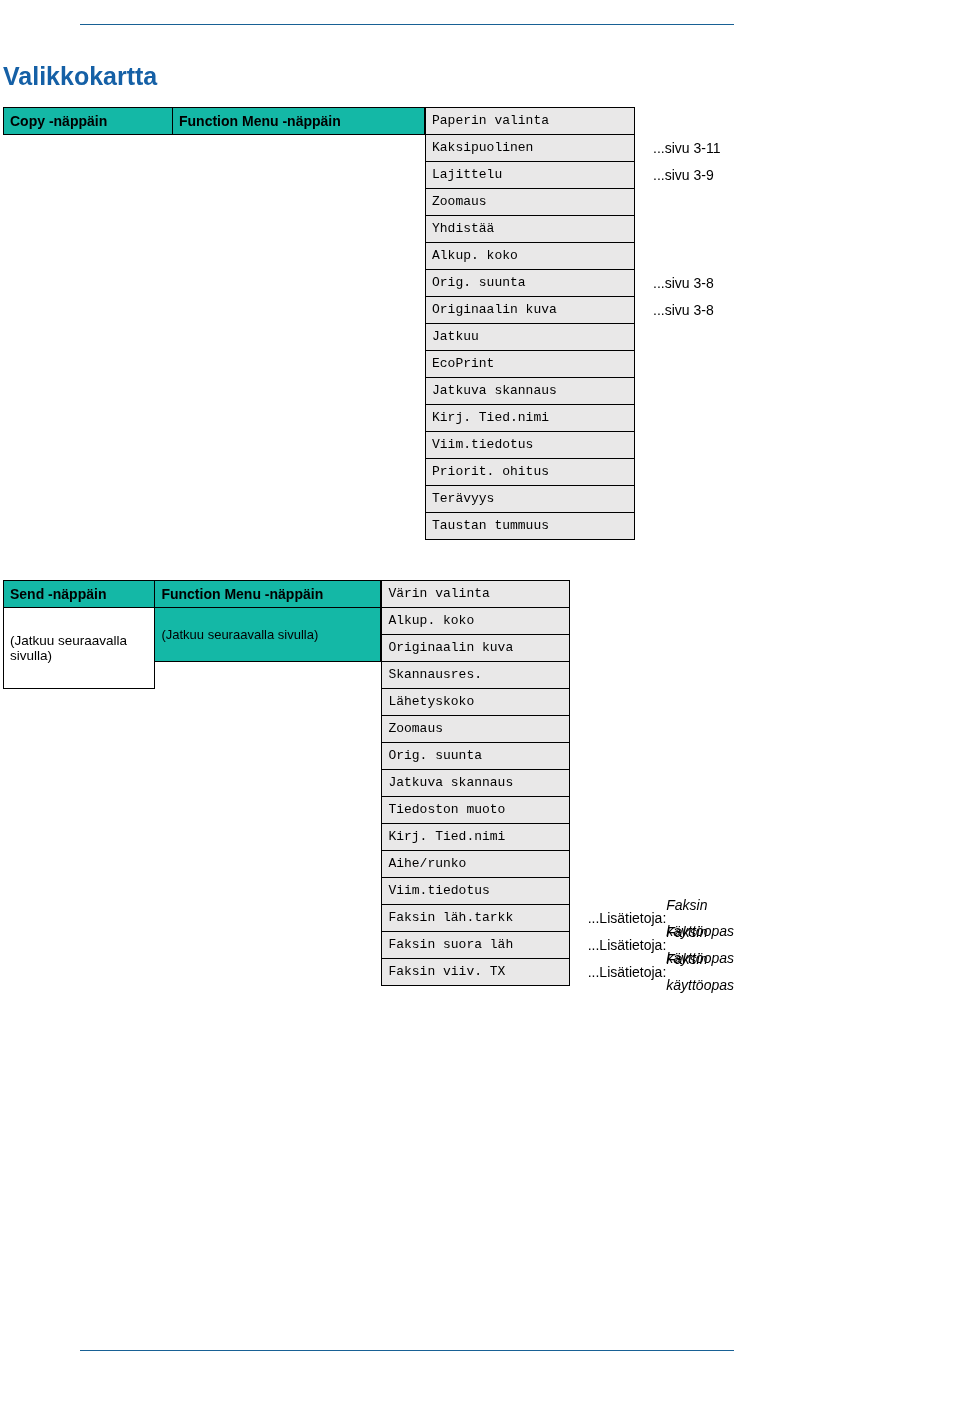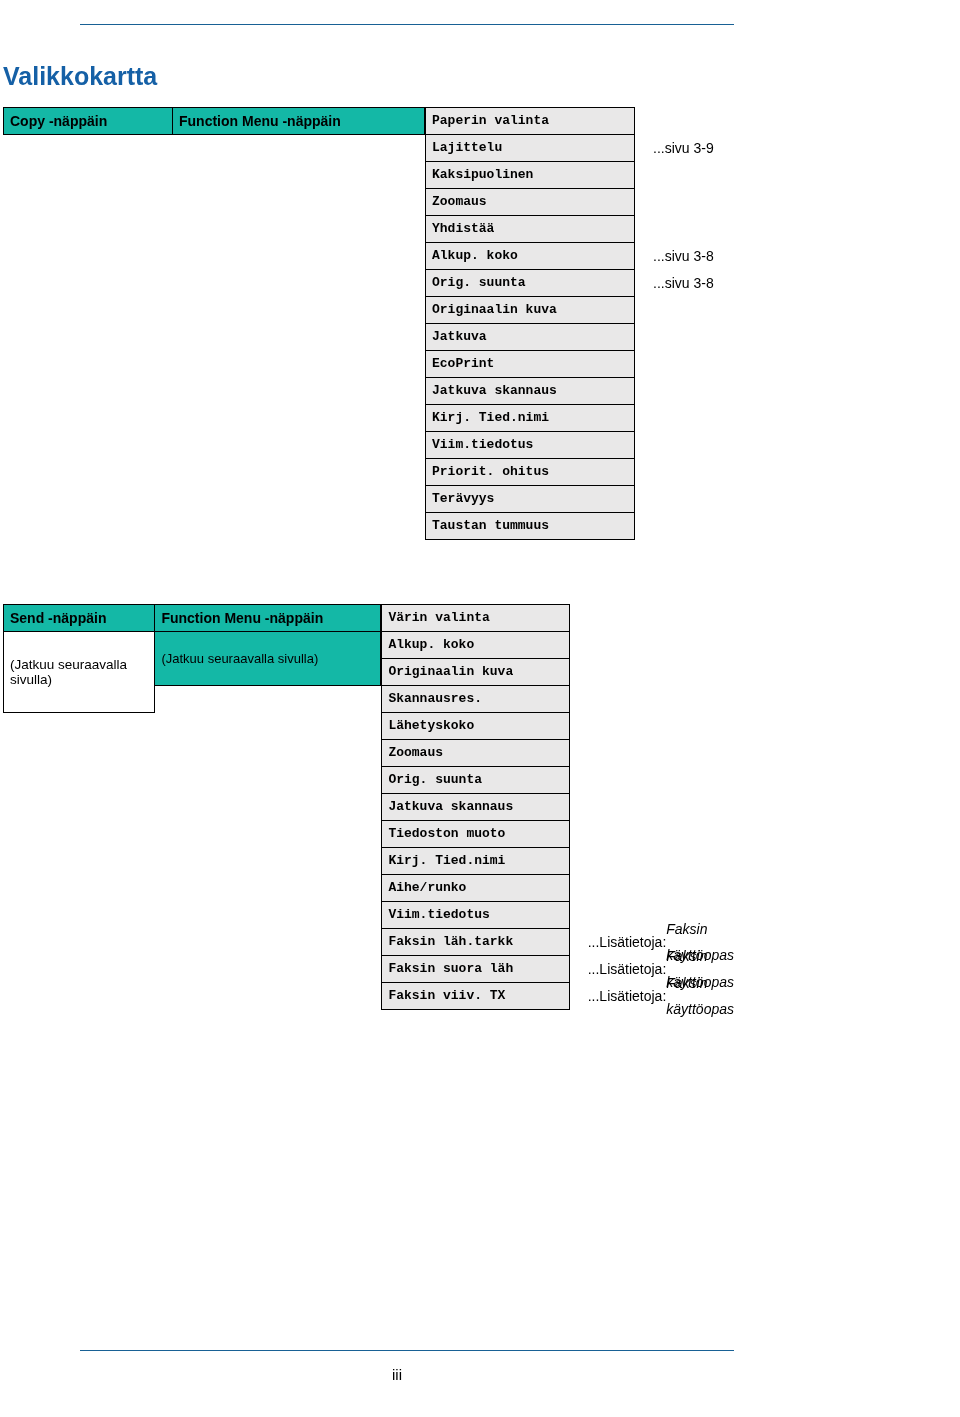--- a/index.html
+++ b/index.html
@@ -10,66 +10,67 @@
   .pg { position: absolute; bottom: 34px; left: 0; right: 0; text-align: center; font-size: 15px; font-family: Arial, sans-serif; }
   .content { position: absolute; left: 3px; top: 62px; right: 60px; }
   .title { color: #1560a6; font-size: 25px; font-weight: bold; margin-bottom: 16px; padding-left: 0; }
   .row { display: flex; align-items: flex-start; }
   .col {}
   .left-col { width: 170px; }
   .mid-col { width: 252px; }
   .menu-col { width: 210px; }
   .note-col { flex: 1; padding-left: 18px; }
   .hdr   { border: 1px solid #000; background: #14b8a6; font-family: Arial, sans-serif; font-size: 14px; font-weight: bold; padding: 5px 6px; height: 16px; }
-  .cell  { border: 1px solid #000; border-top: none; background: #e9e8e8; font-family: "Courier New", monospace; font-size: 13px; padding: 5px 6px; height: 16px; font-weight: bold; }
+  .cell  { border: 1px solid #000; border-top: none; background: #e9e8e8; font-family: "Courier New", monospace; font-size: 13px; padding: 5px 6px; height: 16px; }
   .cell.first { border-top: 1px solid #000; }
   .small { font-family: Arial, sans-serif; font-size: 13px; font-weight: normal; }
   .note  { font-family: Arial, sans-serif; font-size: 14px; color: #000; line-height: 26px; height: 27px; display: flex; align-items: center; }
   .note-em { font-style: italic; font-weight: normal; }
   .spacer { height: 27px; }
   
-  .block2 { margin-top: 64px; }
+  .block2 { margin-top: 40px; }
   .bottom-left-hdr { border:1px solid #000; background:#fff; font-family: Arial,sans-serif; font-size:13.5px; padding:5px 6px; height:70px; display:flex; align-items:center; }
 </style>
 </head>
 <body>
 
 <div class="page">
   <div class="rule-top"></div>
   <div class="content">
 
     <div class="title">Valikkokartta</div>
 
     <div class="row">
       <div class="col left-col">
         <div class="hdr">Copy -näppäin</div>
       </div>
       <div class="col mid-col">
         <div class="hdr" style="border-left:none;">Function Menu -näppäin</div>
       </div>
       <div class="col menu-col">
         <div class="cell first">Paperin valinta</div>
+        <div class="cell">Kaksipuolinen</div>
         <div class="cell">Lajittelu</div>
-        <div class="cell">Kaksipuolinen</div>
         <div class="cell">Zoomaus</div>
         <div class="cell">Yhdistää</div>
         <div class="cell">Alkup. koko</div>
         <div class="cell">Orig. suunta</div>
         <div class="cell">Originaalin kuva</div>
-        <div class="cell">Jatkuva</div>
+        <div class="cell">Jatkuu</div>
         <div class="cell">EcoPrint</div>
         <div class="cell">Jatkuva skannaus</div>
         <div class="cell">Kirj. Tied.nimi</div>
         <div class="cell">Viim.tiedotus</div>
         <div class="cell">Priorit. ohitus</div>
         <div class="cell">Terävyys</div>
         <div class="cell">Taustan tummuus</div>
       </div>
       <div class="col note-col">
         <div class="note"></div>
+        <div class="note">...sivu 3-11</div>
         <div class="note">...sivu 3-9</div>
         <div class="note"></div>
         <div class="note"></div>
         <div class="note"></div>
         <div class="note">...sivu 3-8</div>
         <div class="note">...sivu 3-8</div>
         <div class="note"></div>
         <div class="note"></div>
         <div class="note"></div>
         <div class="note"></div>
@@ -130,14 +131,13 @@
           </div>
         <div class="note">
             <span>...Lisätietoja: </span>
             <span class="note-em">Faksin käyttöopas</span>
           </div>
       </div>
     </div>
 
   </div>
   <div class="rule-bottom"></div>
-  <div class="pg">iii</div>
 </div>
 
 </body></html>

